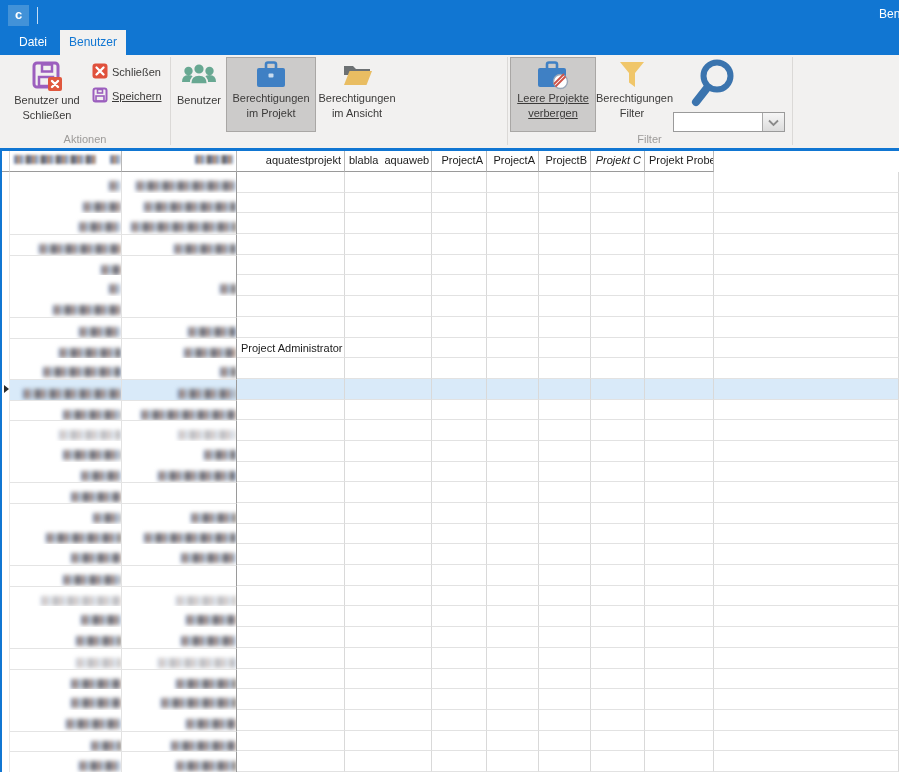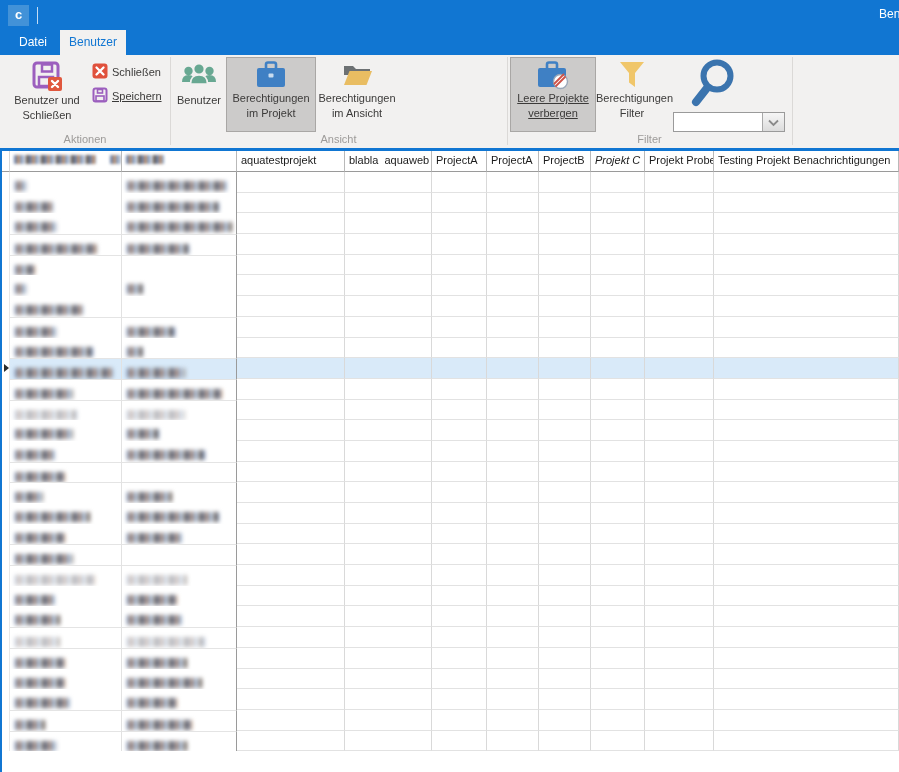--- a/index.html
+++ b/index.html
@@ -29,21 +29,21 @@
   .rbtn .lbl{display:block;line-height:13px;margin-top:2px;}
   .rbtn.selected{background:#cccbca;border:1px solid #a9a7a5;top:2px;height:73px;}
   .rbtn.disabled{color:#b9b7b5;}
   .sbtn{position:absolute;height:20px;font-size:11px;color:#3b3a39;white-space:nowrap;cursor:default;}
   .sbtn svg{vertical-align:-3px;margin-right:4px;}
   .combo{position:absolute;left:673px;top:57px;width:112px;height:20px;border:1px solid #9a9a9a;background:#fff;box-sizing:border-box;}
   .combo input{position:absolute;left:0;top:0;width:88px;height:18px;border:0;outline:0;font-size:11px;padding:0 3px;}
   .combo .drop{position:absolute;right:0;top:0;width:21px;height:18px;background:linear-gradient(#f6f6f6,#dcdcdc);
                border-left:1px solid #a8a8a8;text-align:center;}
   
-  .grid{position:absolute;left:2px;top:151px;width:897px;height:621px;background:#fff;overflow:hidden;}
+  .grid{position:absolute;left:2px;top:151px;width:897px;height:621px;background:#fff;overflow:hidden;text-align:right;}
   .grow{display:flex;height:20.7px;}
   .grow.header{height:21px;}
   .cell{box-sizing:border-box;height:100%;flex:0 0 auto;overflow:hidden;}
   .hcell{border-right:1px solid #b9b9b9;border-bottom:1px solid #9a9a9a;background:#fff;
          font-size:11px;color:#1b1b1b;padding:3px 3px 0 4px;white-space:pre;}
   .hcell.ind{border-right-color:#d9d9d9;padding:0;}
   .ind{width:8px;border-right:1px solid #e8e8e8;background:#fff;}
   .name{border-right:1px solid #e2e2e2;padding:5px 0 0 5px;white-space:nowrap;}
   .c2{border-right:1px solid #9a9a9a;}
   .grow.gs .name{border-top:1px solid #e4e4e4;}
@@ -133,21 +133,20 @@
       <svg class="ric" width="34" height="30" viewBox="0 0 34 30">
         <path d="M4 6 h9 l3 3 h14 v6 H4 Z" fill="#6d7173"></path>
         <path d="M4 25 L9.5 11 H32 L26.5 25 Z" fill="#e9bd62"></path>
       </svg>
       <span class="lbl">Berechtigungen</span>
       <span class="lbl">im Ansicht</span>
     </div>
 
 
 
-    <div class="group-label" style="left:170px;width:337px;">Ansicht</div>
     <div class="gsep" style="left:507px;"></div>
 
     <div class="rbtn selected" style="left:510px;width:84px;text-decoration:underline;">
       <svg class="ric" width="34" height="30" viewBox="0 0 34 30">
         <rect x="11" y="2.5" width="10" height="7" rx="2" fill="none" stroke="#3f80c4" stroke-width="2.6"></rect>
         <rect x="2" y="8" width="28" height="19" rx="2" fill="#3f80c4"></rect>
         <circle cx="24.5" cy="21.5" r="7" fill="#fff" stroke="#9aa7b8" stroke-width="1.4"></circle>
         <path d="M20 26 L29 17 M18.5 23.5 L27.5 14.5" stroke="#cf5348" stroke-width="1.8" stroke-linecap="round"></path>
       </svg>
       <span class="lbl">Leere Projekte</span>
@@ -186,21 +185,20 @@
         <div class="cell hcell ind" style="width: 8px;"></div>
         <div class="cell hcell" style="width: 112px;"><span class="blur hblur" style="width: 82px;"></span><span class="blur hblur" style="width: 12px; margin-left: 14px;"></span></div>
         <div class="cell hcell" style="width: 115px;"><span class="blur hblur" style="width: 38px;"></span></div>
         <div class="cell hcell" style="width: 108px;">aquatestprojekt</div>
         <div class="cell hcell" style="width: 87px;">blabla  aquaweb</div>
         <div class="cell hcell" style="width: 55px;">ProjectA</div>
         <div class="cell hcell" style="width: 52px;">ProjectA</div>
         <div class="cell hcell" style="width: 52px;">ProjectB</div>
         <div class="cell hcell" style="width: 54px; font-style: italic;">Projekt C</div>
         <div class="cell hcell" style="width: 69px;">Projekt Probe</div>
-        <div class="cell hcell" style="width: 185px;">Testing Projekt Benachrichtigungen</div>
       </div>
       <div class="grow">
         <div class="cell ind" style="width: 8px;"></div>
         <div class="cell name" style="width: 112px;"><span class="blur" style="width: 12px;"></span></div>
         <div class="cell name c2" style="width: 115px;"><span class="blur" style="width: 100px;"></span></div>
         <div class="cell proj" style="width: 108px;"></div>
         <div class="cell proj" style="width: 87px;"></div>
         <div class="cell proj" style="width: 55px;"></div>
         <div class="cell proj" style="width: 52px;"></div>
         <div class="cell proj" style="width: 52px;"></div>
@@ -284,20 +282,33 @@
         <div class="cell proj" style="width: 52px;"></div>
         <div class="cell proj" style="width: 54px;"></div>
         <div class="cell proj" style="width: 69px;"></div>
         <div class="cell proj" style="width: 185px;"></div>
       </div>
       <div class="grow gs">
         <div class="cell ind" style="width: 8px;"></div>
         <div class="cell name" style="width: 112px;"><span class="blur" style="width: 42px;"></span></div>
         <div class="cell name c2" style="width: 115px;"><span class="blur" style="width: 48px;"></span></div>
         <div class="cell proj" style="width: 108px;"></div>
+        <div class="cell proj" style="width: 87px;"></div>
+        <div class="cell proj" style="width: 55px;"></div>
+        <div class="cell proj" style="width: 52px;"></div>
+        <div class="cell proj" style="width: 52px;"></div>
+        <div class="cell proj" style="width: 54px;"></div>
+        <div class="cell proj" style="width: 69px;"></div>
+        <div class="cell proj" style="width: 185px;"></div>
+      </div>
+      <div class="grow gs">
+        <div class="cell ind" style="width: 8px;"></div>
+        <div class="cell name" style="width: 112px;"><span class="blur" style="width: 62px;"></span></div>
+        <div class="cell name c2" style="width: 115px;"><span class="blur" style="width: 52px;"></span></div>
+        <div class="cell proj" style="width: 108px;">Project Administrator</div>
         <div class="cell proj" style="width: 87px;"></div>
         <div class="cell proj" style="width: 55px;"></div>
         <div class="cell proj" style="width: 52px;"></div>
         <div class="cell proj" style="width: 52px;"></div>
         <div class="cell proj" style="width: 54px;"></div>
         <div class="cell proj" style="width: 69px;"></div>
         <div class="cell proj" style="width: 185px;"></div>
       </div>
       <div class="grow">
         <div class="cell ind" style="width: 8px;"></div>

